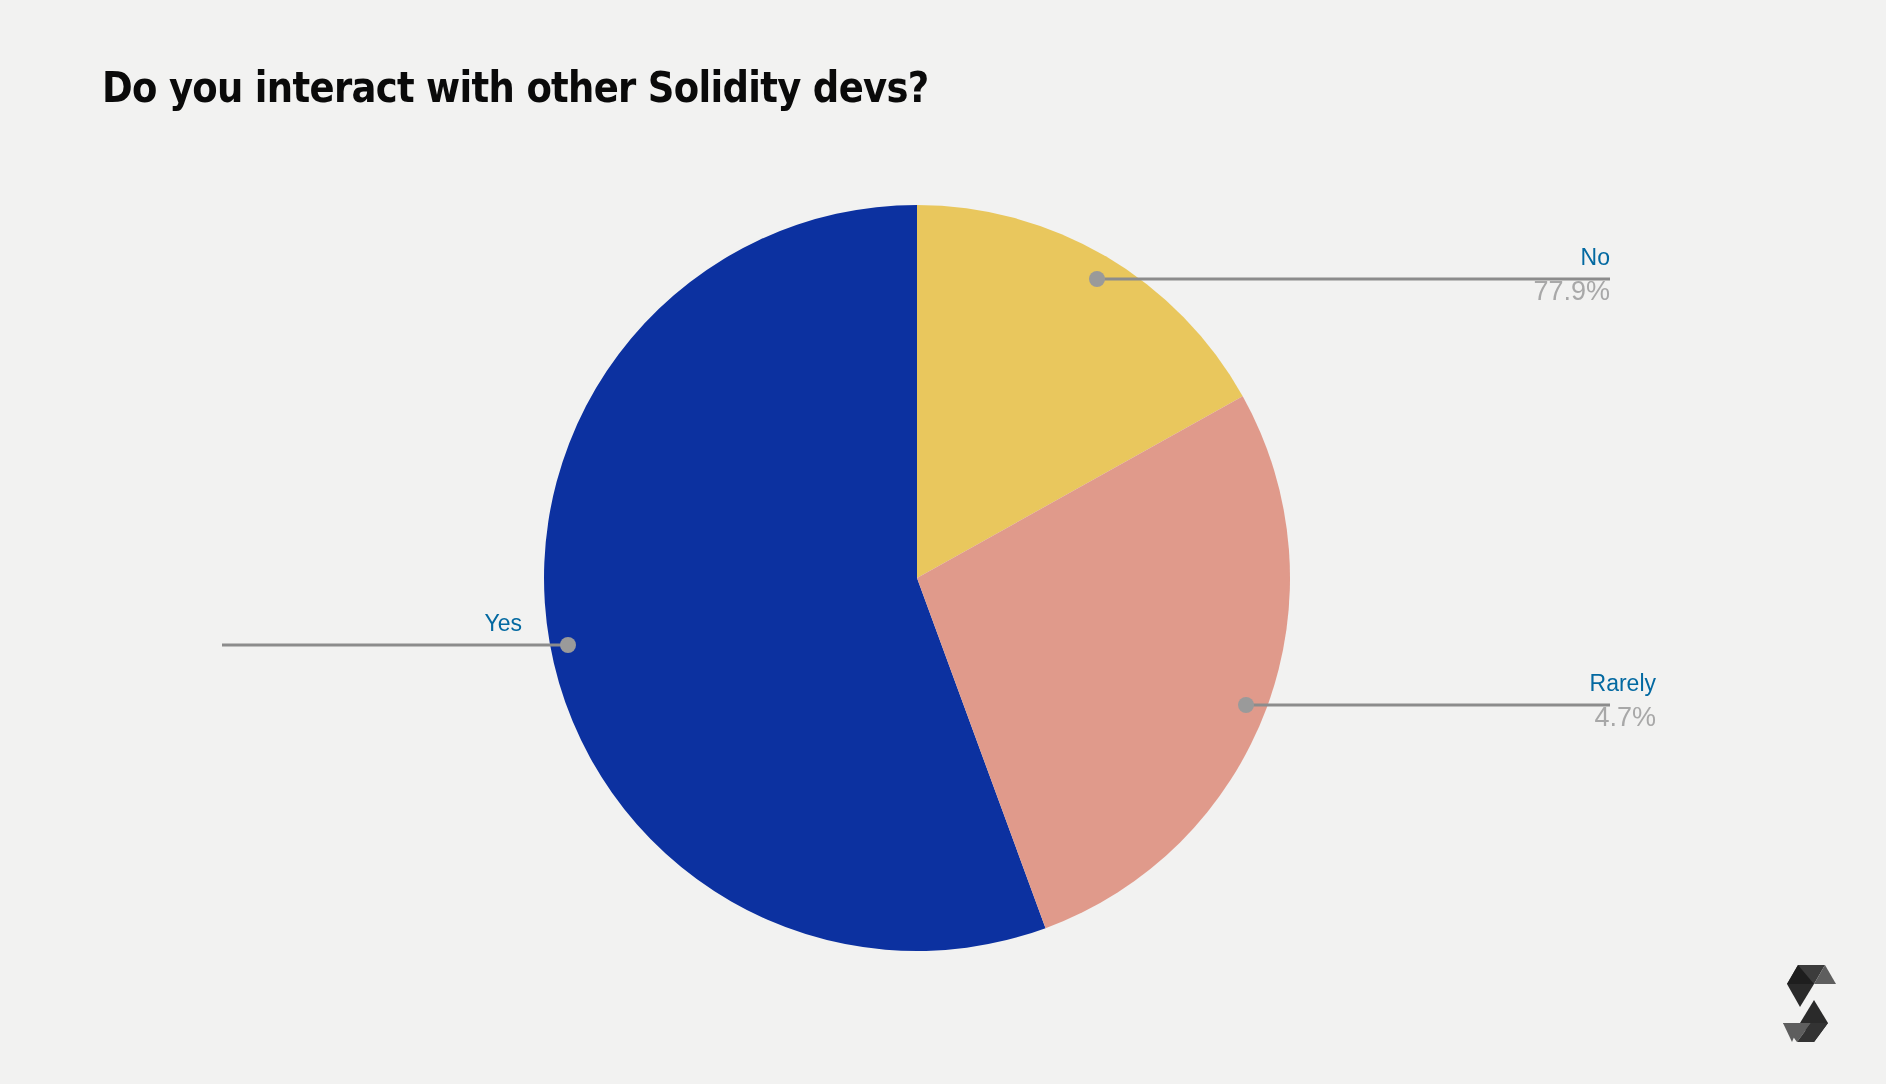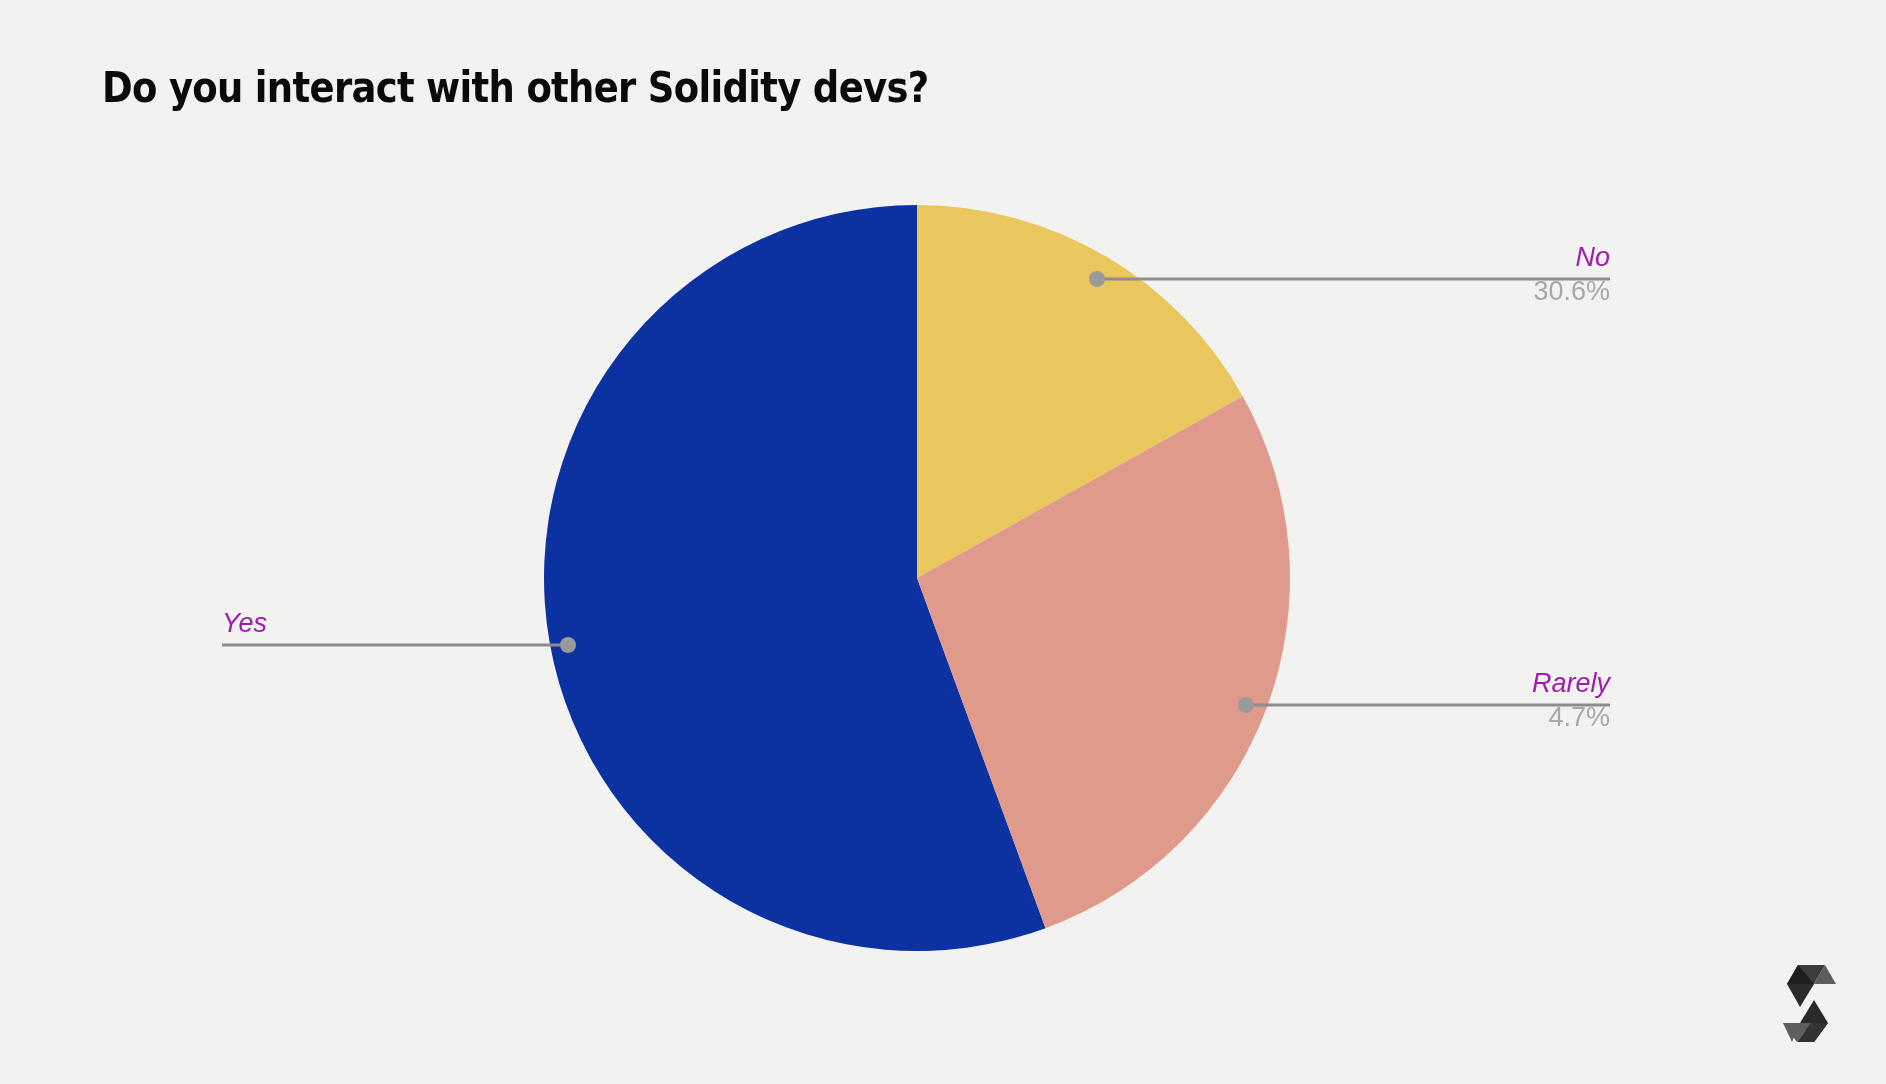--- a/index.html
+++ b/index.html
@@ -40,35 +40,34 @@
     left: 0;
     top: 0;
     width: 1886px;
     height: 1084px;
   }
   .label-group {
     position: absolute;
     white-space: nowrap;
   }
   .label-name {
-    font-size: 27px;
-    color: #a21caf;
+    font-size: 23px;
+    color: #0369a1;
     line-height: 34px;
-    font-style: italic;
   }
   .label-value {
     font-size: 27px;
     color: #a8a8a8;
     line-height: 34px;
   }
   .label-right {
     text-align: right;
   }
   .label-left {
-    text-align: left;
+    text-align: right;
   }
   #solidity-logo {
     position: absolute;
     left: 1780px;
     top: 962px;
     width: 68px;
     height: 84px;
   }
 </style>
 </head>
@@ -97,24 +96,24 @@
     </g>
 
     <g>
       <line x1="568" y1="645" x2="222" y2="645" stroke="#8c8c8c" stroke-width="3"></line>
       <circle cx="568" cy="645" r="8" fill="#9a9a9a"></circle>
     </g>
   </svg>
 
   <div class="label-group label-right" style="left: 1310px; top: 240px; width: 300px;">
     <div class="label-name">No</div>
-    <div class="label-value">30.6%</div>
+    <div class="label-value">77.9%</div>
   </div>
 
-  <div class="label-group label-right" style="left: 1310px; top: 666px; width: 300px;">
+  <div class="label-group label-right" style="left: 1356px; top: 666px; width: 300px;">
     <div class="label-name">Rarely</div>
     <div class="label-value">4.7%</div>
   </div>
 
   <div class="label-group label-left" style="left: 222px; top: 606px; width: 300px;">
     <div class="label-name">Yes</div>
   </div>
 
   <svg id="solidity-logo" viewBox="0 0 68 84">
 

